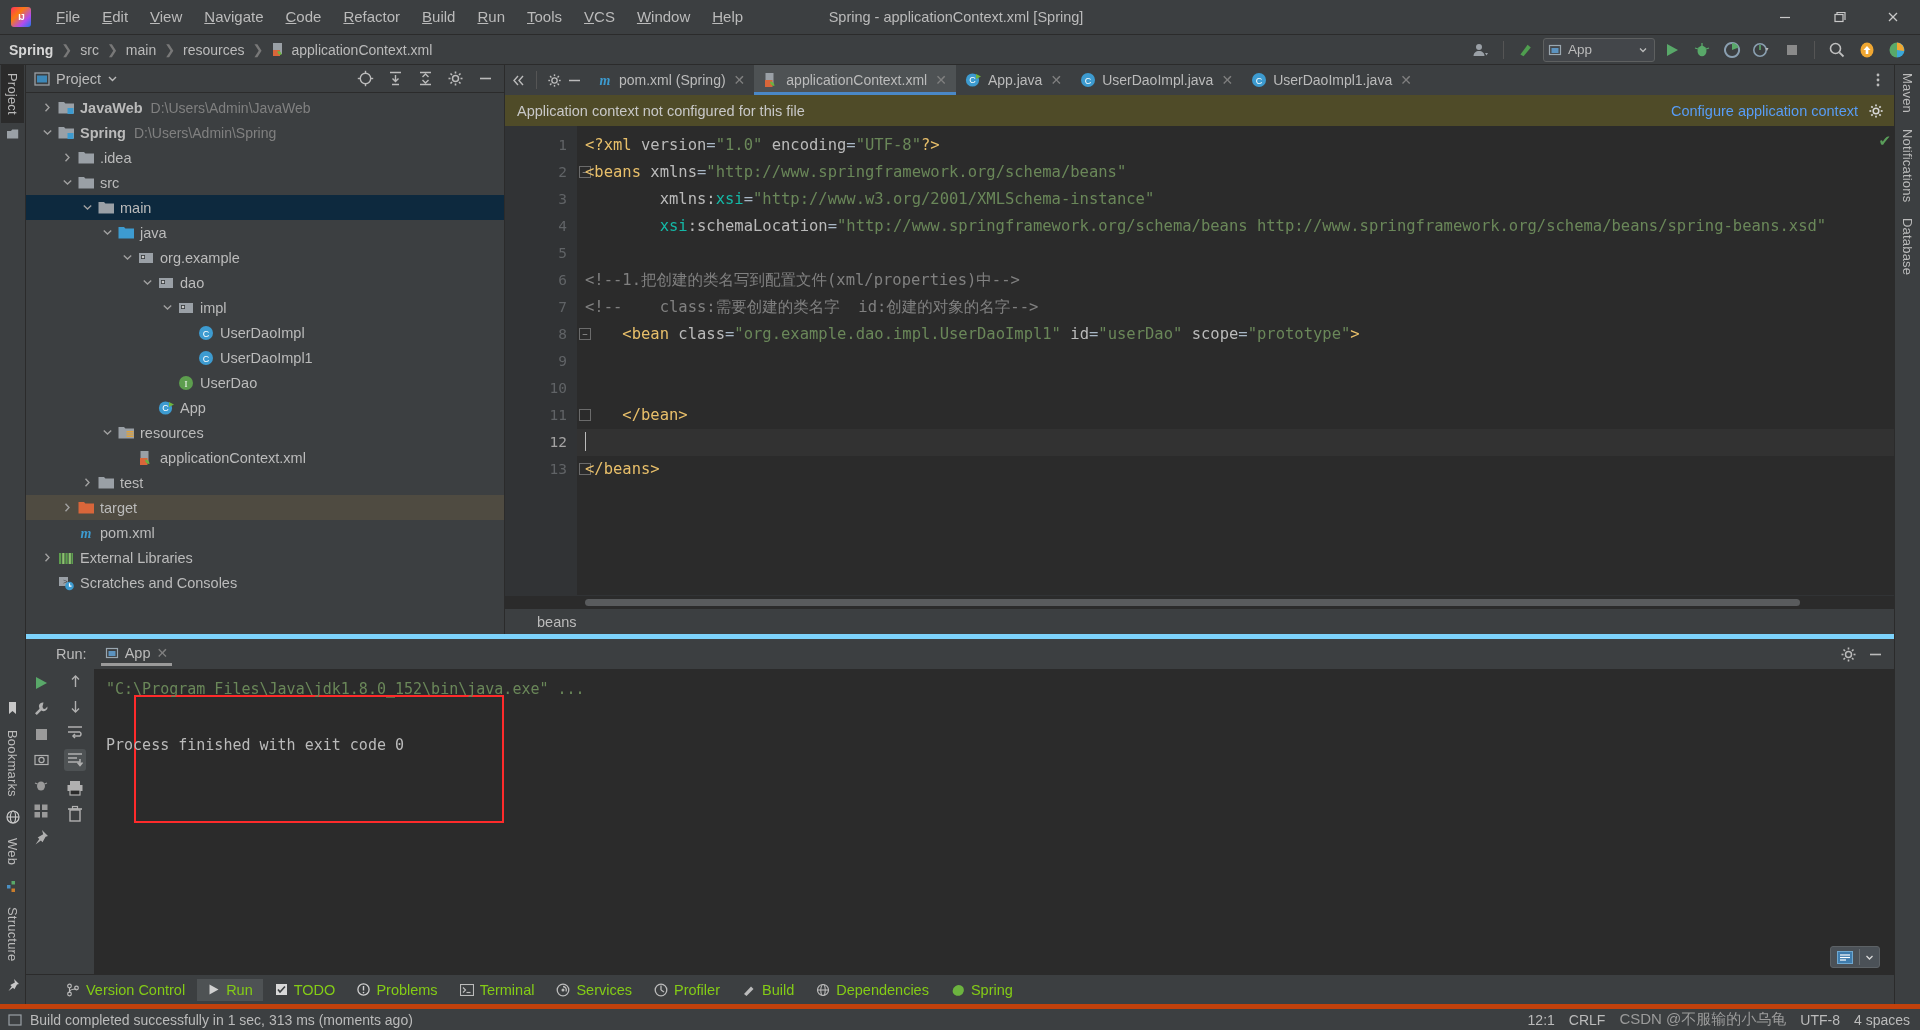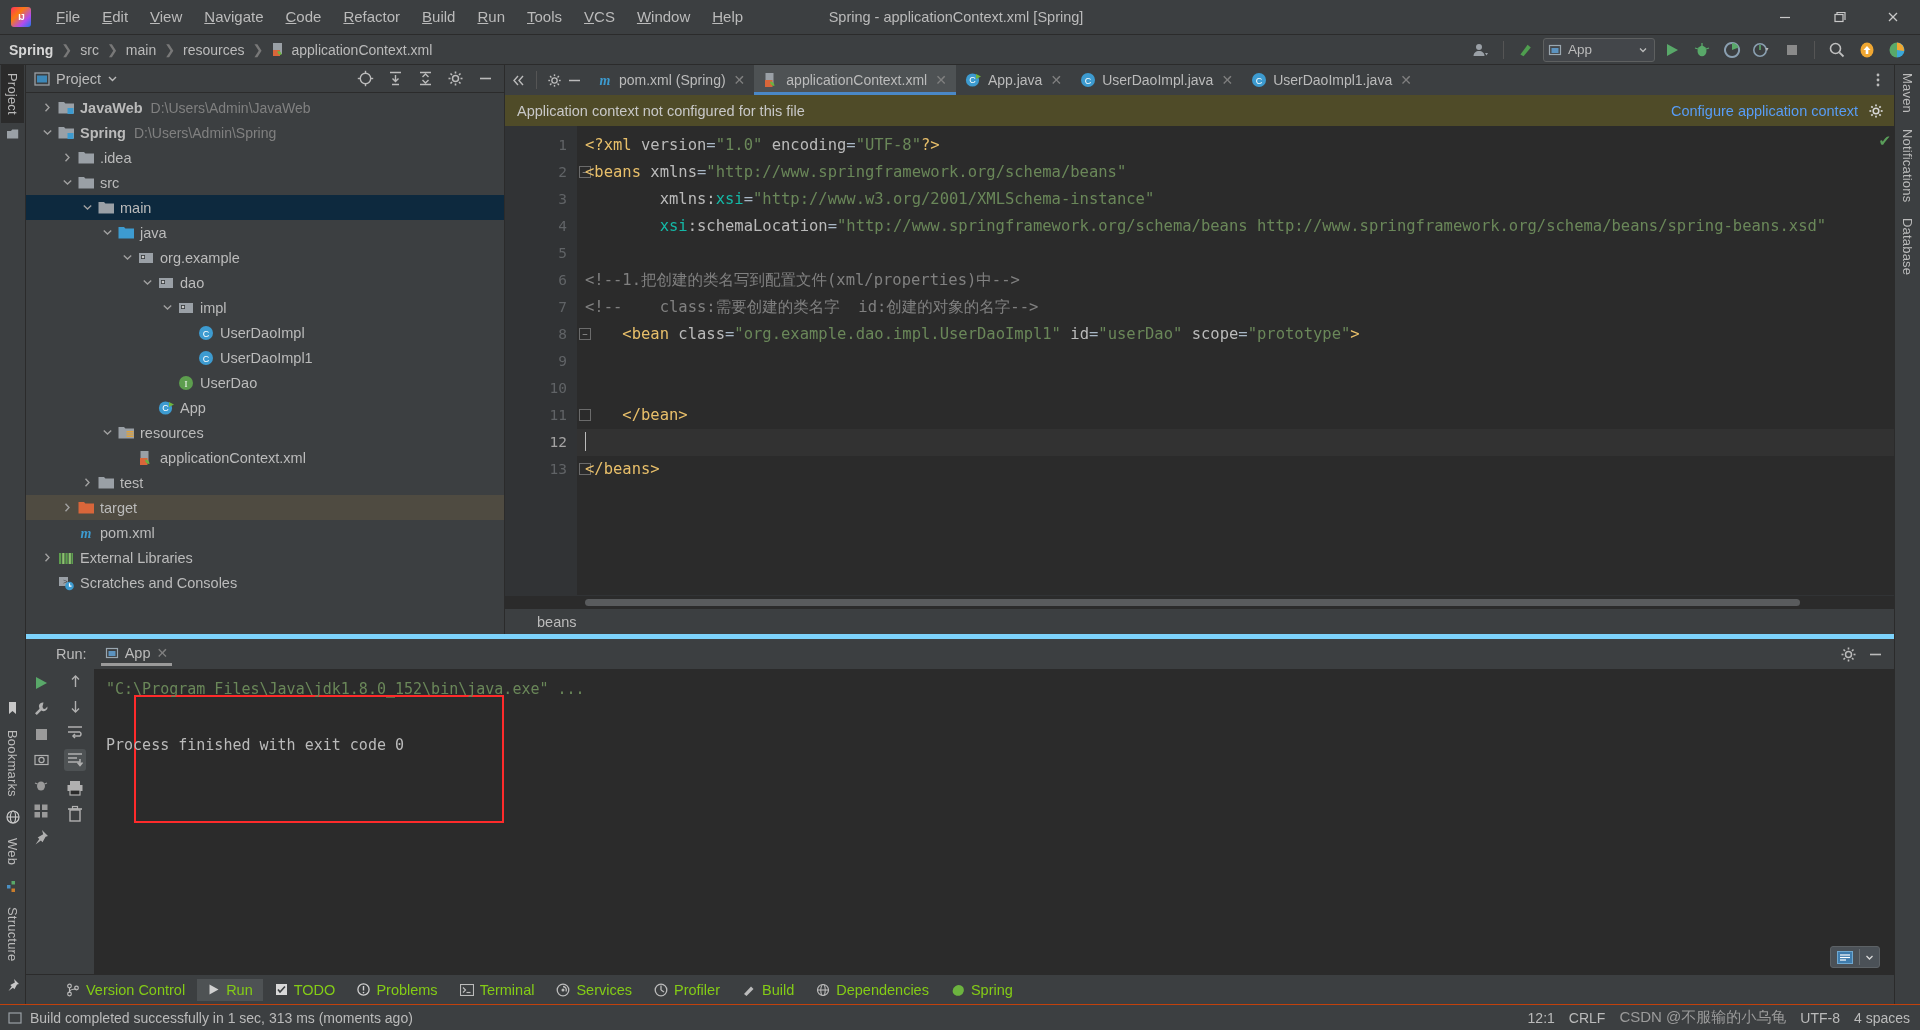--- a/index.html
+++ b/index.html
@@ -198,21 +198,21 @@
   
   .bottombar {
     height:30px; background:#3c3f41; display:flex; align-items:center; flex:none;
     border-top:1px solid #2b2b2b; padding-left: 30px; gap: 2px;
   }
   .bb-item { display:flex; align-items:center; gap:6px; padding: 3px 10px; font-size:14.5px; color:#84cc16; }
   .bb-item.active { background:#4e5254; }
 
   .statusbar {
     height:26px; background:#3c3f41; display:flex; align-items:center; flex:none;
-    padding: 0 10px 0 8px; font-size:14px; color:#bbbbbb; gap:8px; border-top:1px solid #c2410c;
+    padding: 0 10px 0 8px; font-size:14px; color:#bbbbbb; gap:8px; border-top:5px solid #c2410c;
   }
   .status-right { margin-left:auto; display:flex; align-items:center; gap:14px; }
   .watermark { color:#9b9b9b; font-size:15px; }
 
   .zoom-widget {
     position:absolute; right: 40px; bottom: 62px; display:flex; align-items:center;
     background:#4b5157; border:1px solid #5d6266; border-radius:3px; height:22px;
   }
   svg { display:block; }
 </style>

